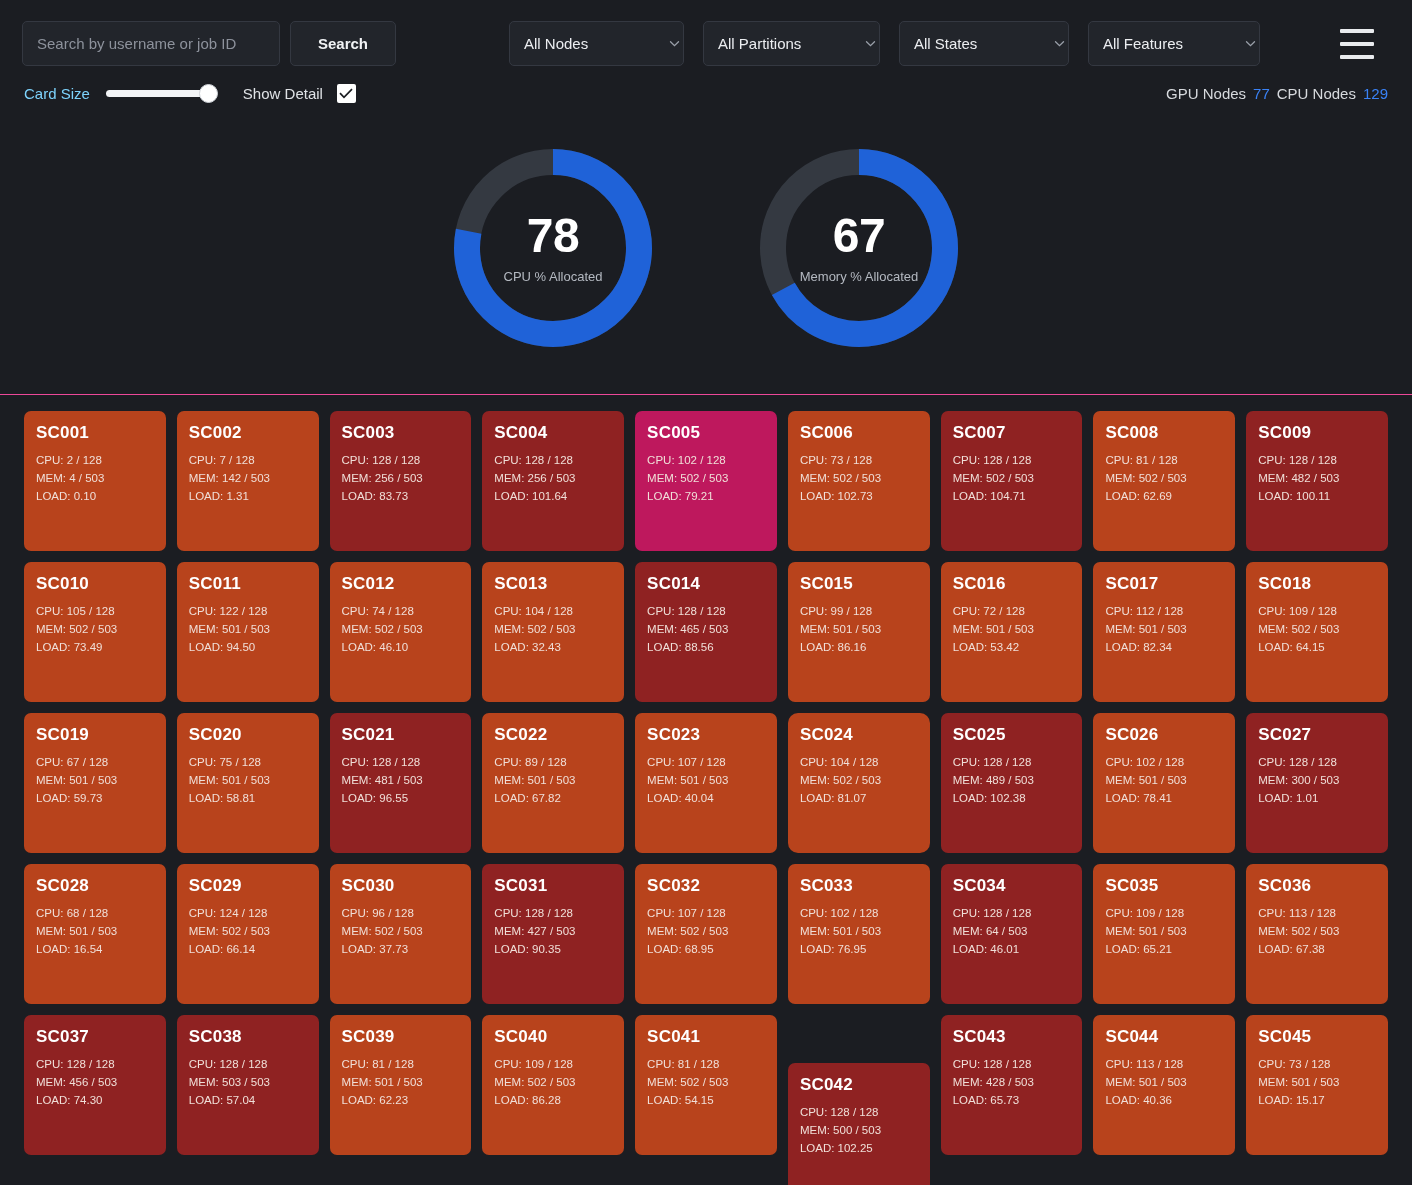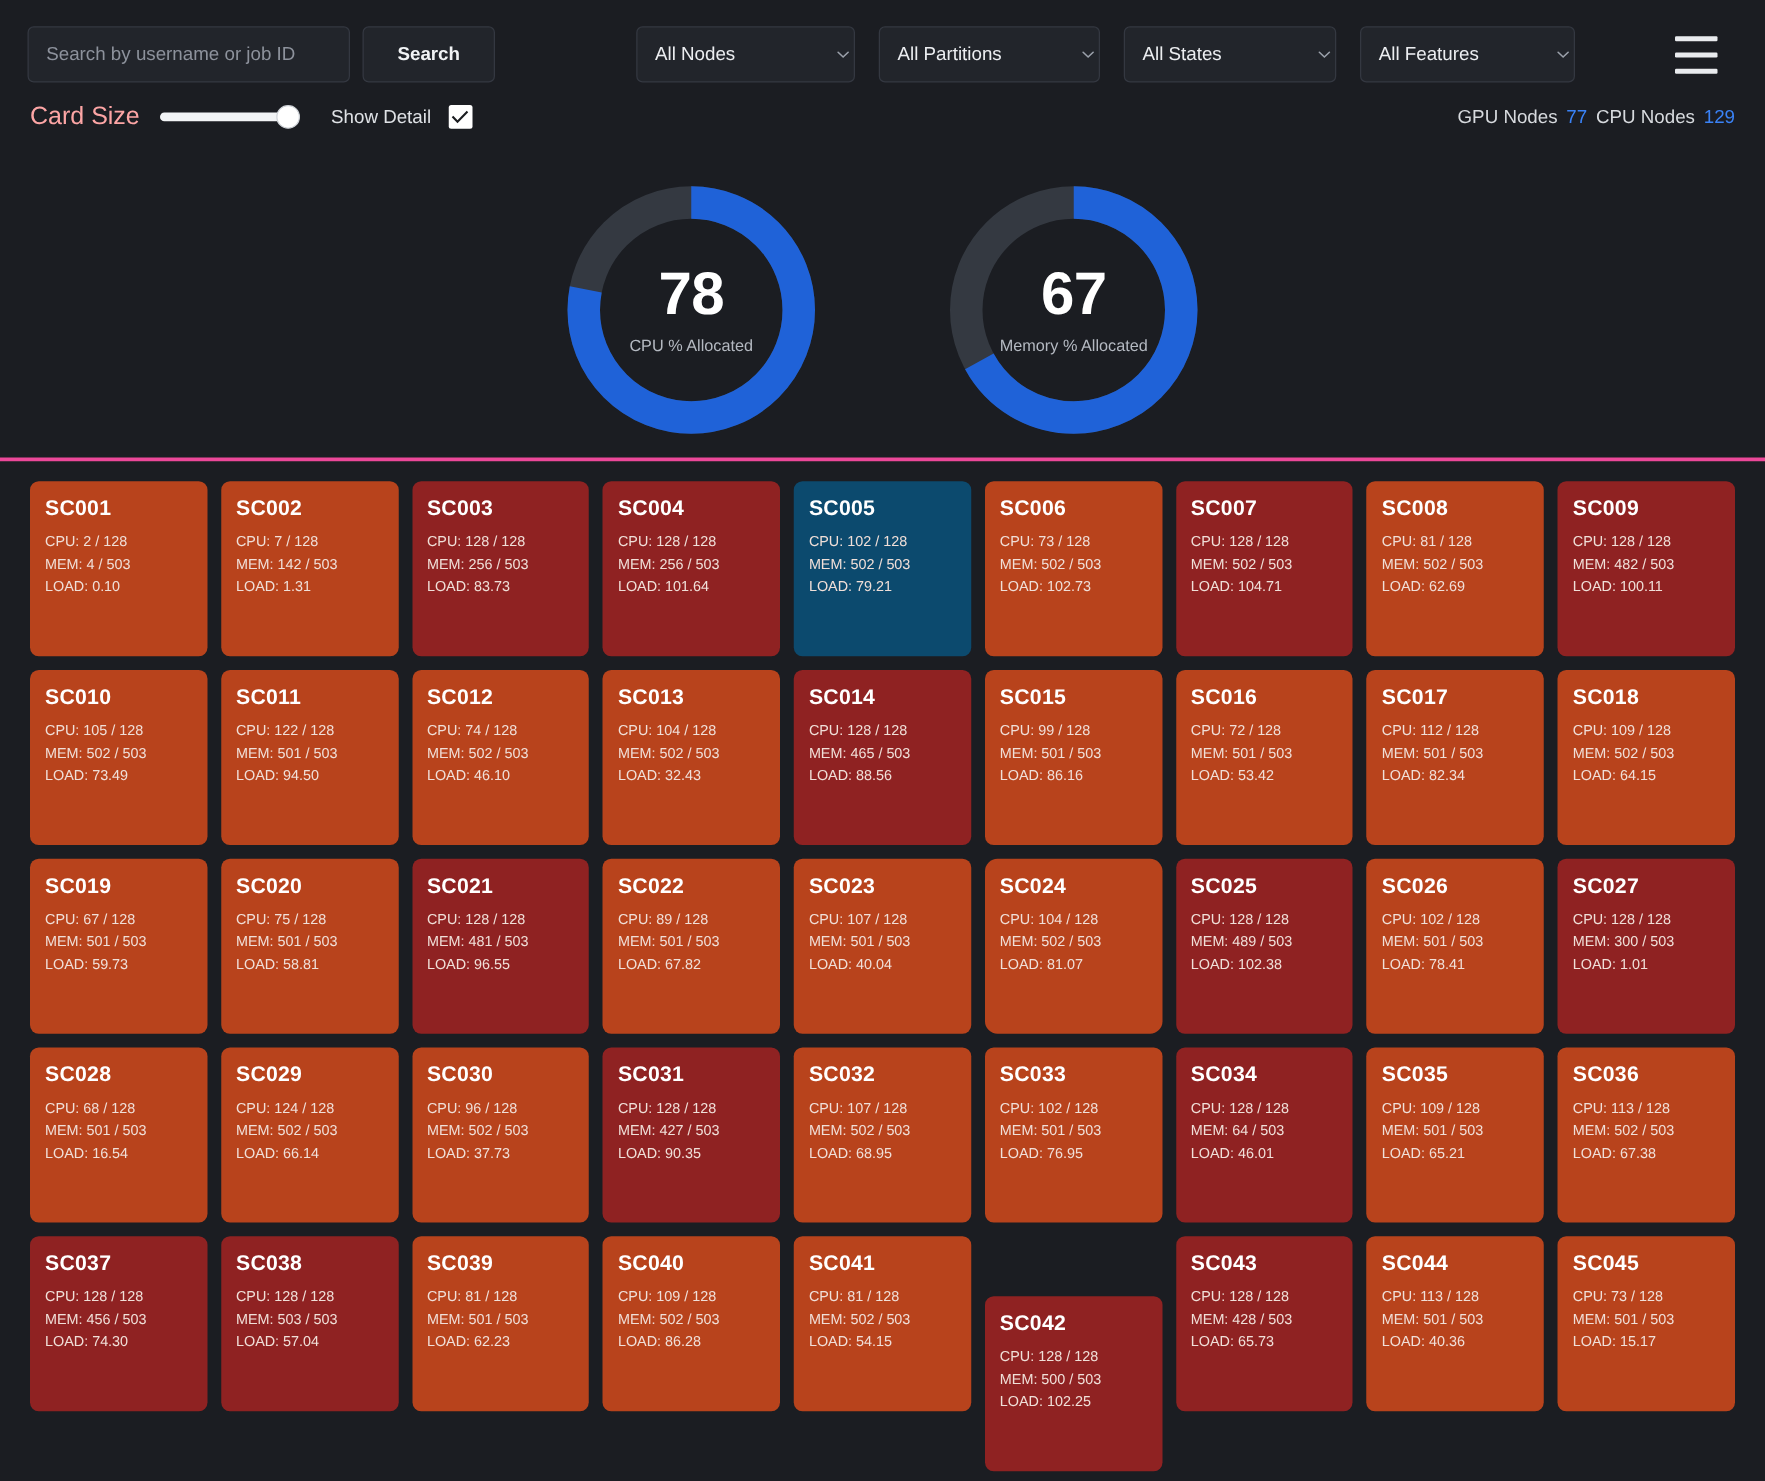--- a/index.html
+++ b/index.html
@@ -76,21 +76,21 @@
     display: block; height: 4px; width: 100%;
     background: #e9ebee; border-radius: 1px;
   }
 
   
   .subbar {
     display: flex; align-items: center;
     padding: 14px 24px 0 24px;
     height: 40px;
   }
-  .cardsize-label { color: #fca5a5; font-size: 20px; margin-right: 16px; }
+  .cardsize-label { color: #7dd3fc; font-size: 15px; margin-right: 16px; }
   .slider {
     position: relative; width: 110px; height: 18px;
     display: flex; align-items: center; cursor: pointer;
   }
   .slider .track {
     position: absolute; left: 0; right: 0; top: 6px;
     height: 7px; border-radius: 4px; background: #f2f4f6;
   }
   .slider .knob {
     position: absolute; right: -2px; top: 0;
@@ -108,22 +108,22 @@
     margin-left: auto; font-size: 15px; color: #d7dade;
     display: flex; align-items: center; gap: 7px;
   }
   .node-counts .num { color: #3a82f6; }
 
   
   .gauges {
     display: flex; justify-content: center; align-items: center;
     gap: 94px;
     margin-top: 36px;
-    padding-bottom: 12px;
-    border-bottom: 3px solid #ec4899;
+    padding-bottom: 40px;
+    border-bottom: 1px solid #ec4899;
   }
   .gauge { position: relative; width: 212px; height: 212px; }
   .gauge svg { display: block; transform: rotate(-90deg); }
   .gauge .center {
     position: absolute; inset: 0;
     display: flex; flex-direction: column;
     align-items: center; justify-content: center;
     pointer-events: none;
   }
   .gauge .gval {
@@ -272,21 +272,21 @@
           <div class="cline">CPU: 128 / 128</div>
           <div class="cline">MEM: 256 / 503</div>
           <div class="cline">LOAD: 83.73</div>
         </div>
         <div class="card" style="background: rgb(143, 34, 34);">
           <div class="cname">SC004</div>
           <div class="cline">CPU: 128 / 128</div>
           <div class="cline">MEM: 256 / 503</div>
           <div class="cline">LOAD: 101.64</div>
         </div>
-        <div class="card" style="background: #0c4a6e;">
+        <div class="card" style="background: #be185d;">
           <div class="cname">SC005</div>
           <div class="cline">CPU: 102 / 128</div>
           <div class="cline">MEM: 502 / 503</div>
           <div class="cline">LOAD: 79.21</div>
         </div>
         <div class="card" style="background: rgb(184, 67, 28);">
           <div class="cname">SC006</div>
           <div class="cline">CPU: 73 / 128</div>
           <div class="cline">MEM: 502 / 503</div>
           <div class="cline">LOAD: 102.73</div>

